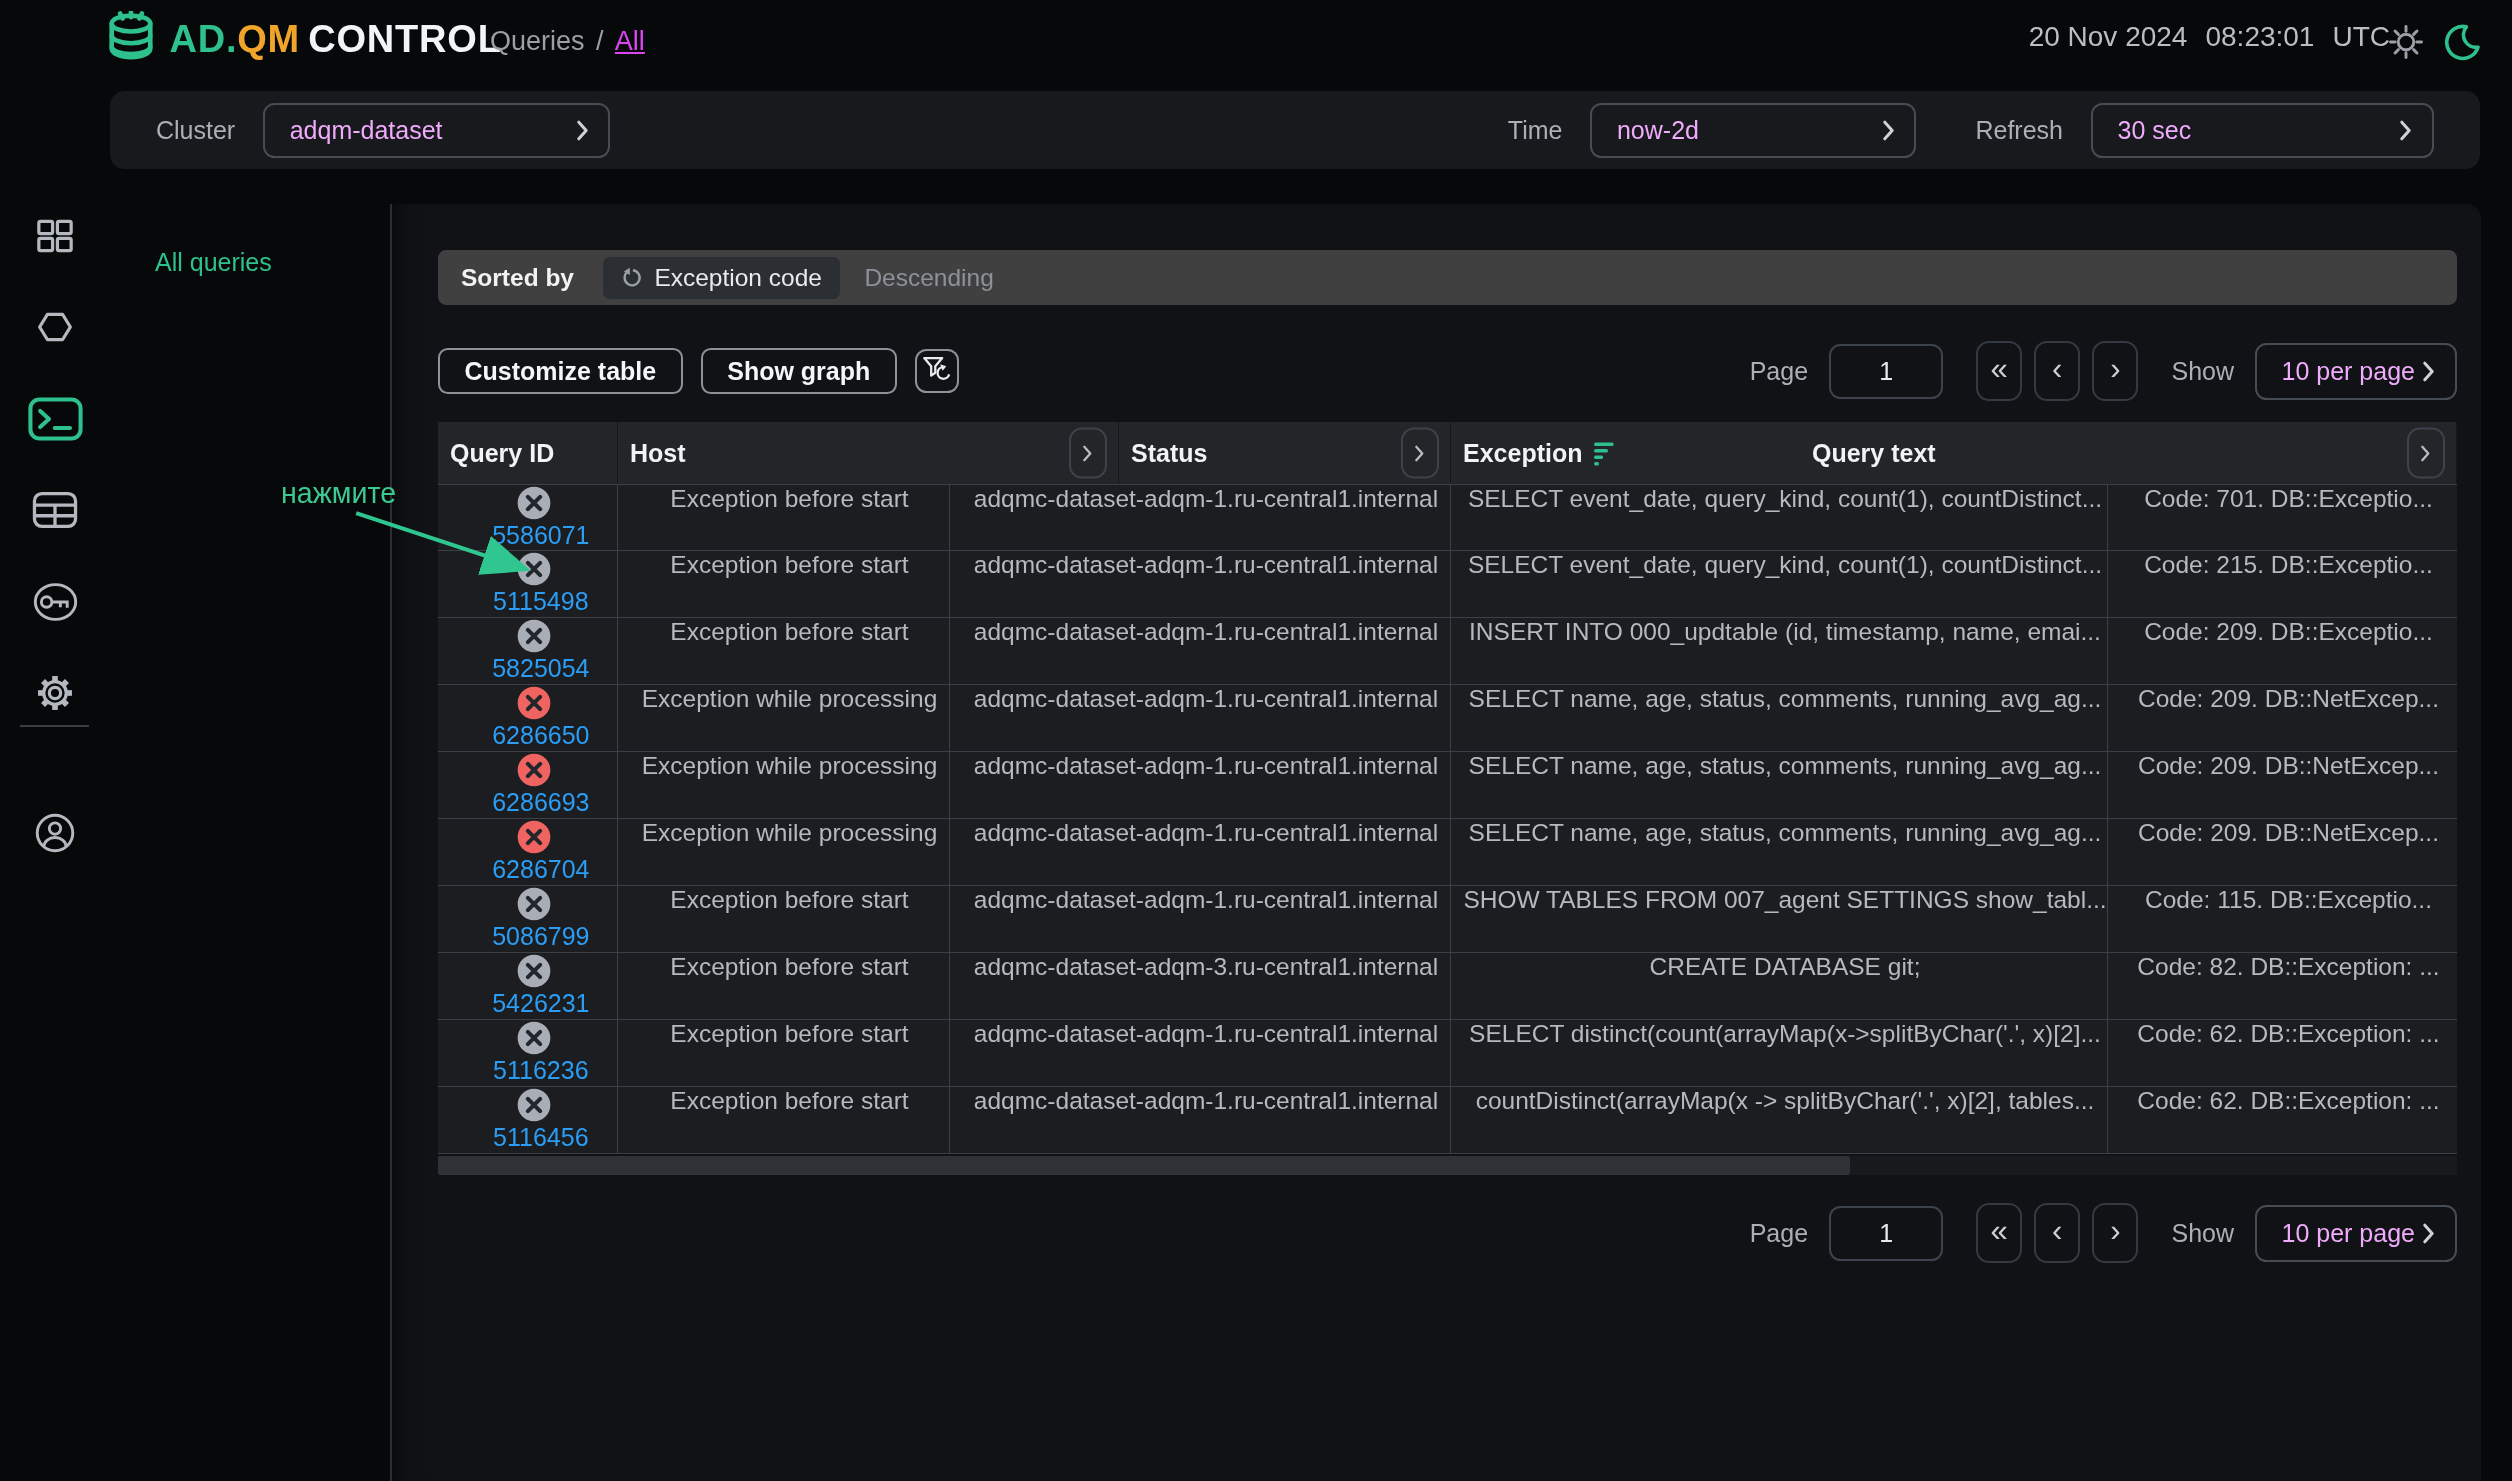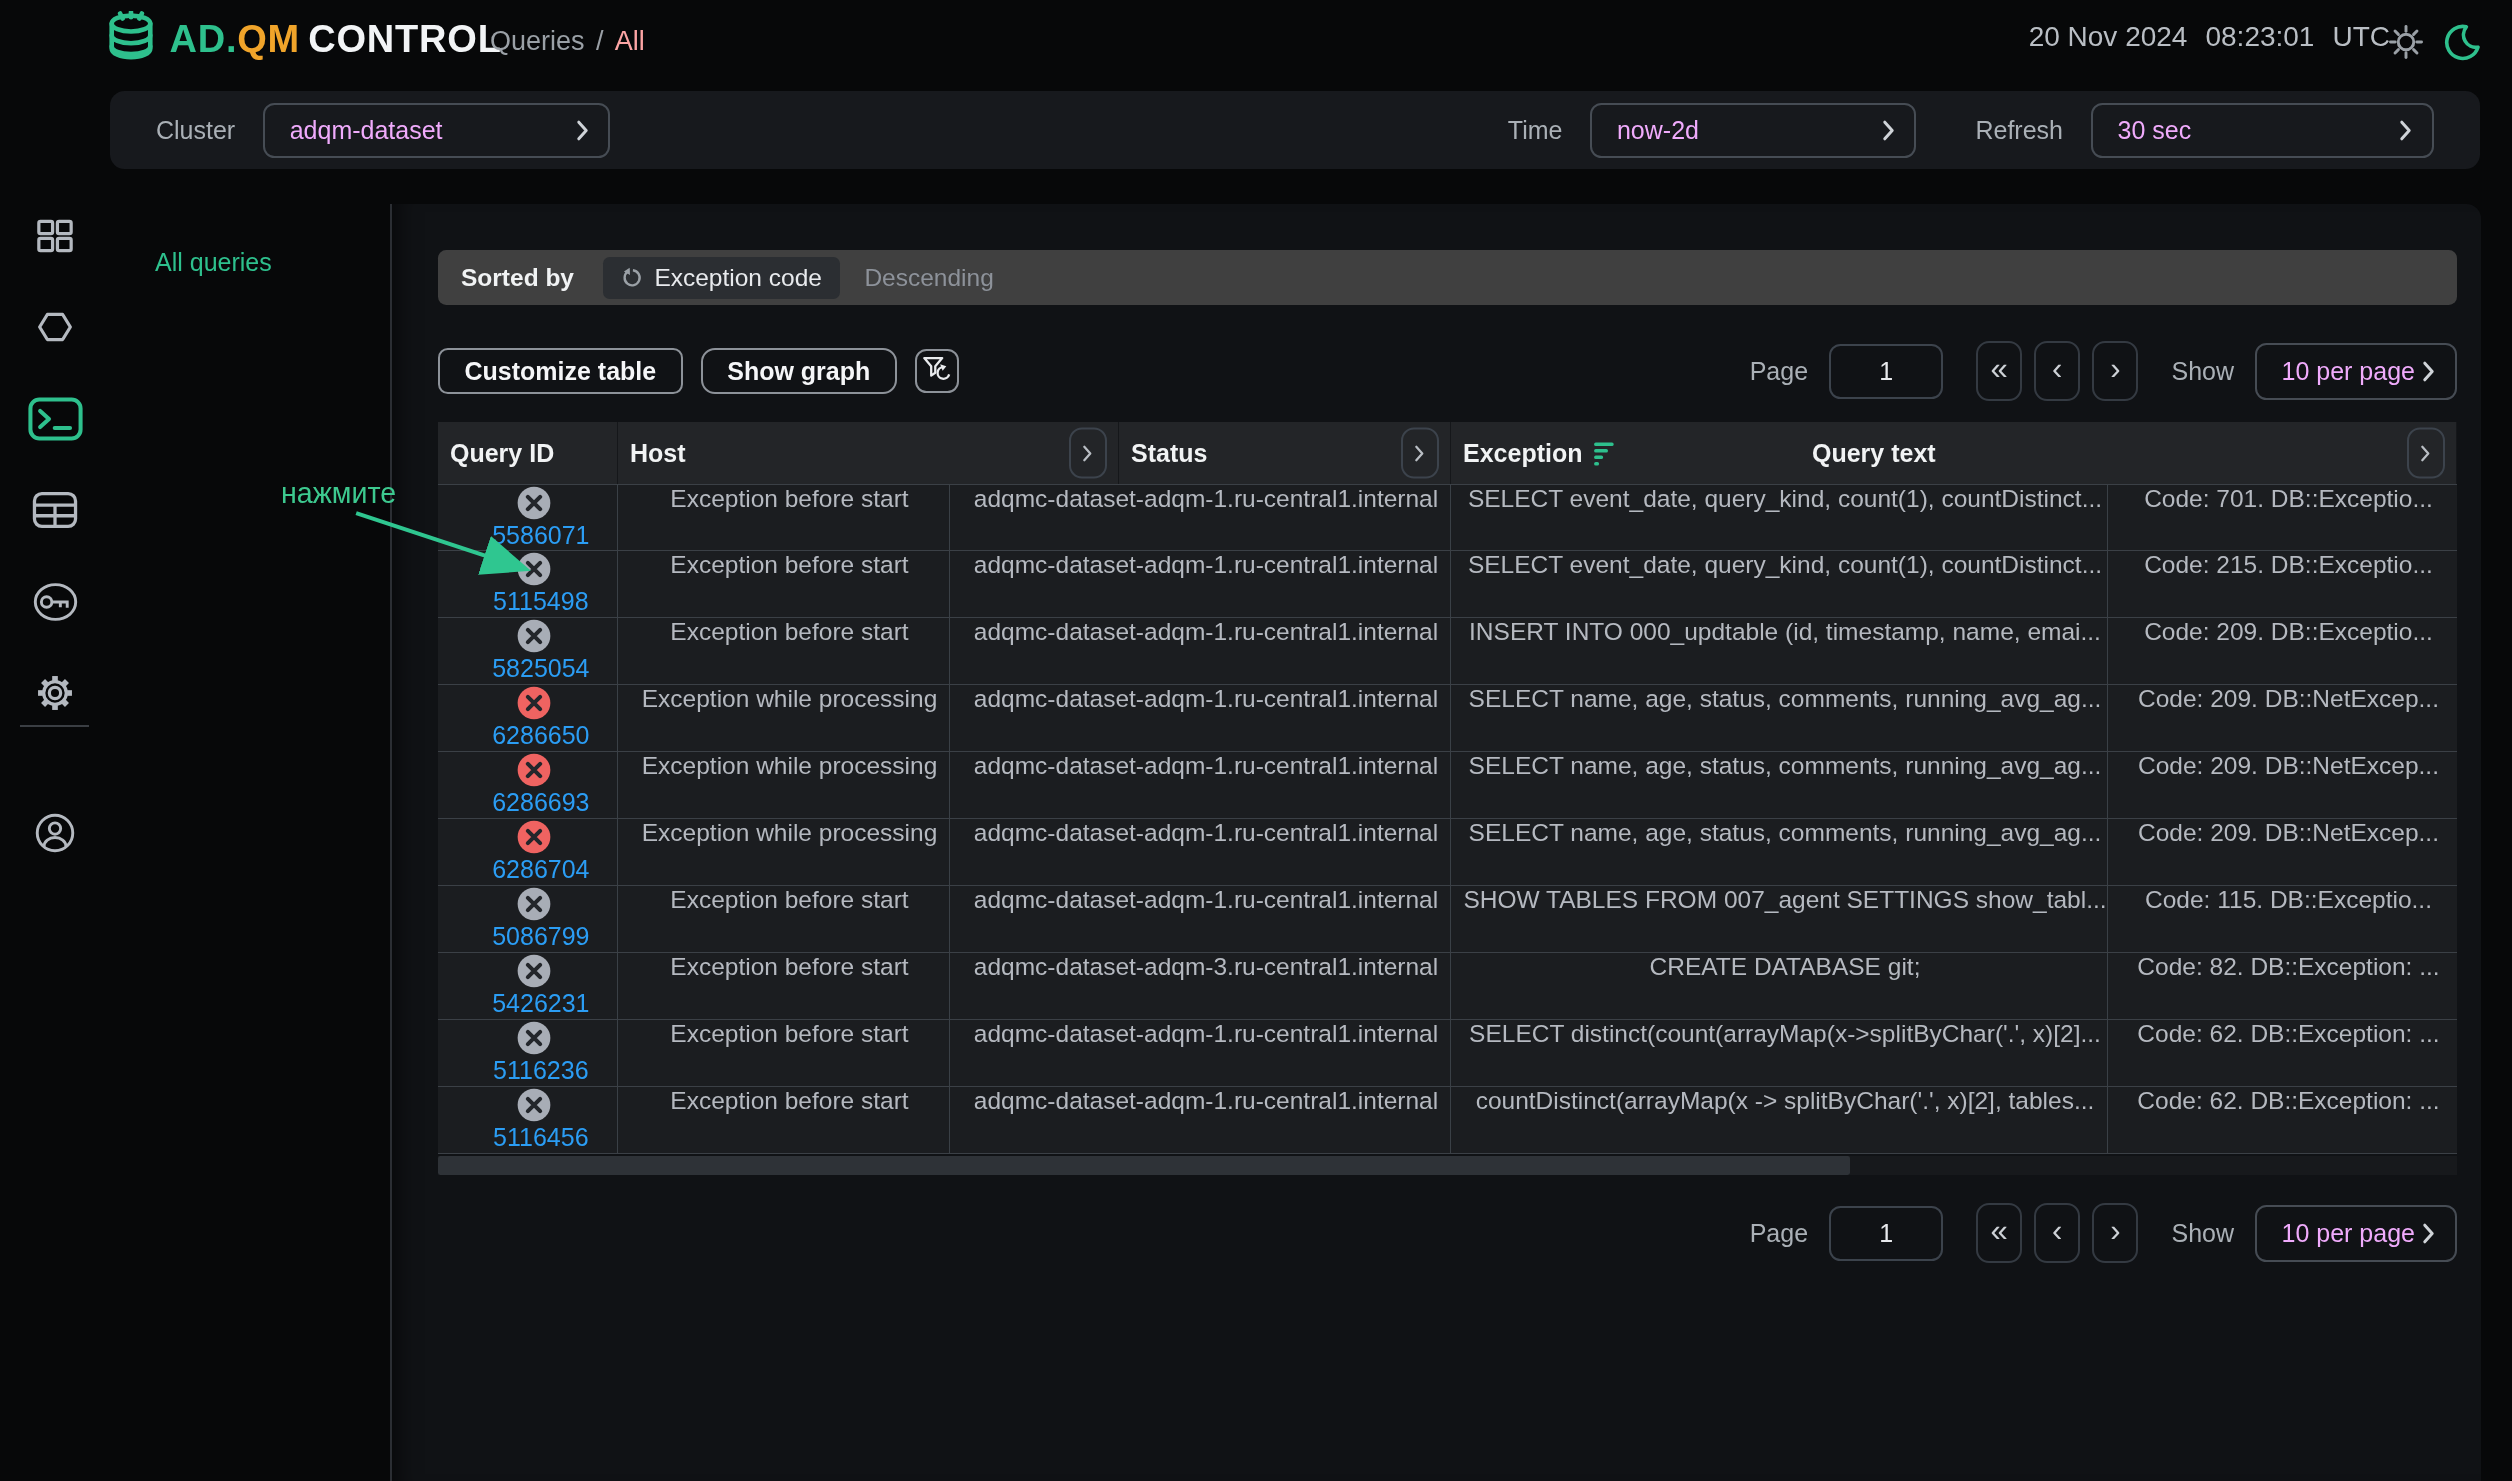--- a/index.html
+++ b/index.html
@@ -11,21 +11,21 @@
   }
   
   .topbar{position:absolute;left:0;top:0;width:100%;height:82px;}
   .logo{position:absolute;left:104px;top:11.4px;display:flex;align-items:center;gap:11.4px;}
   .logo svg{display:block;}
   .logo-text{font-size:38px;font-weight:800;letter-spacing:0.8px;white-space:nowrap;}
   .logo-ad{color:#2ec08d;}
   .logo-qm{color:#f0a42a;}
   .logo-control{color:#f2f4f6;margin-left:8.2px;}
   .breadcrumb{position:absolute;left:490px;top:26px;font-size:27px;color:#9aa0a6;display:flex;gap:11.4px;}
-  .breadcrumb .crumb-current{color:#fca5a5;}
+  .breadcrumb .crumb-current{color:#d946ef;text-decoration:underline;}
   .clockbox{position:absolute;right:122px;top:21px;display:flex;align-items:center;gap:18px;font-size:28px;color:#b9bec4;}
   .clockbox .seg{white-space:nowrap;}
   .theme-icons{position:absolute;right:31px;top:23px;display:flex;align-items:center;gap:18px;}
   
   .filterbar{
     position:absolute;left:110px;top:91px;width:2370px;height:78px;
     background:#17191d;border-radius:14.7px;display:flex;align-items:center;
     padding:0 46px;
   }
   .fb-label{font-size:25px;color:#aab0b6;margin-right:28px;white-space:nowrap;}
@@ -64,21 +64,21 @@
   }
   .sort-chip .undo{display:flex;color:#9aa0a6;}
   .sort-dir{margin-left:24.5px;font-size:24.5px;color:#8d929a;cursor:pointer;}
   
   .toolbar{margin-top:36px;height:60px;width:2019px;display:flex;align-items:center;}
   .btn{
     height:46px;border:2.4px solid #8d9299;border-radius:9.8px;background:transparent;
     color:#f5f6f8;font-size:25px;font-weight:700;padding:0 24.5px;
     font-family:inherit;cursor:pointer;white-space:nowrap;
   }
-  .btn + .btn{margin-left:18px;border-radius:14px;}
+  .btn + .btn{margin-left:18px;}
   .iconbtn{
     width:44px;height:44px;border:2.4px solid #8d9299;border-radius:11.4px;margin-left:18px;
     display:flex;align-items:center;justify-content:center;background:transparent;cursor:pointer;color:#e9ebee;
   }
   .toolbar .tspacer{flex:1;}
   
   .pager{display:flex;align-items:center;}
   .pager .plabel{font-size:25px;color:#aab0b6;margin-right:21px;white-space:nowrap;}
   .pager input{
     width:114px;height:55px;border:2px solid #3c434c;border-radius:11.4px;background:transparent;

